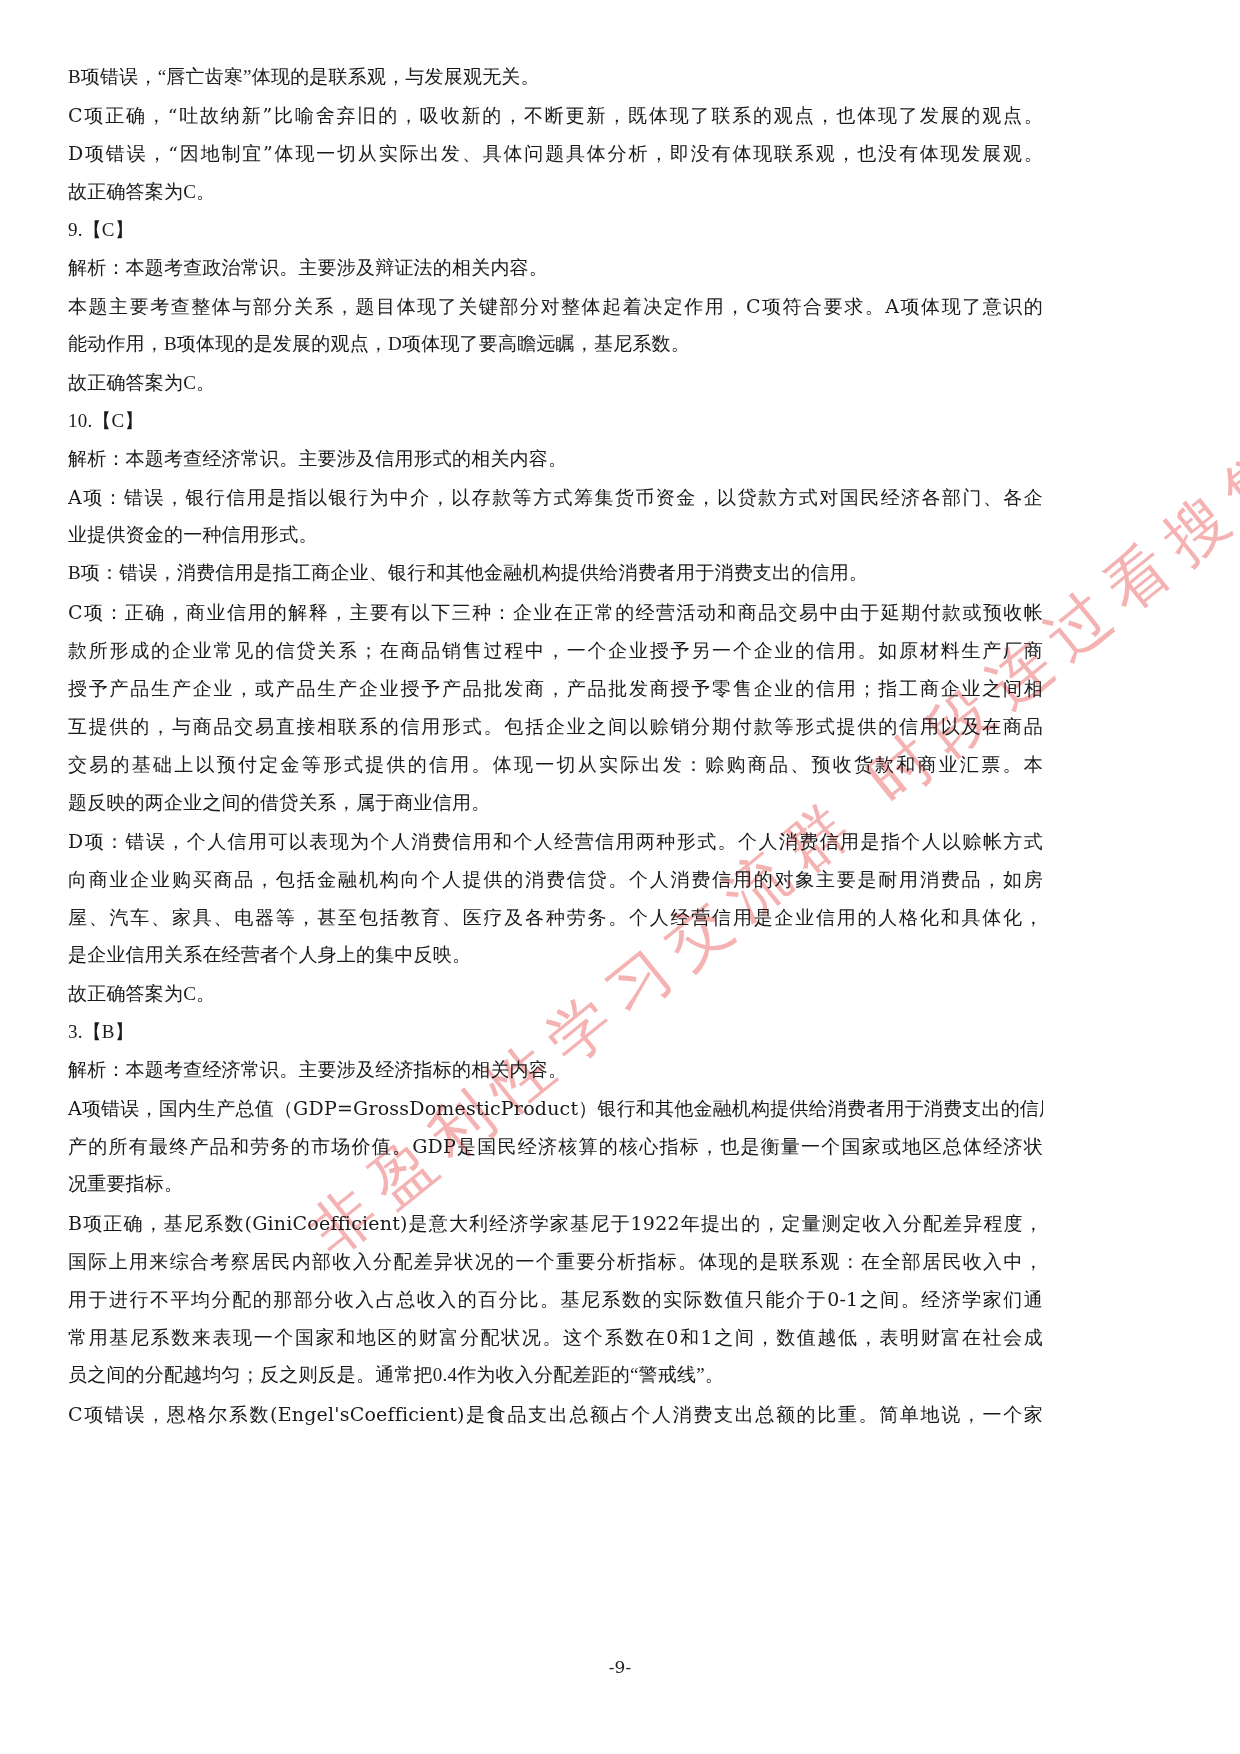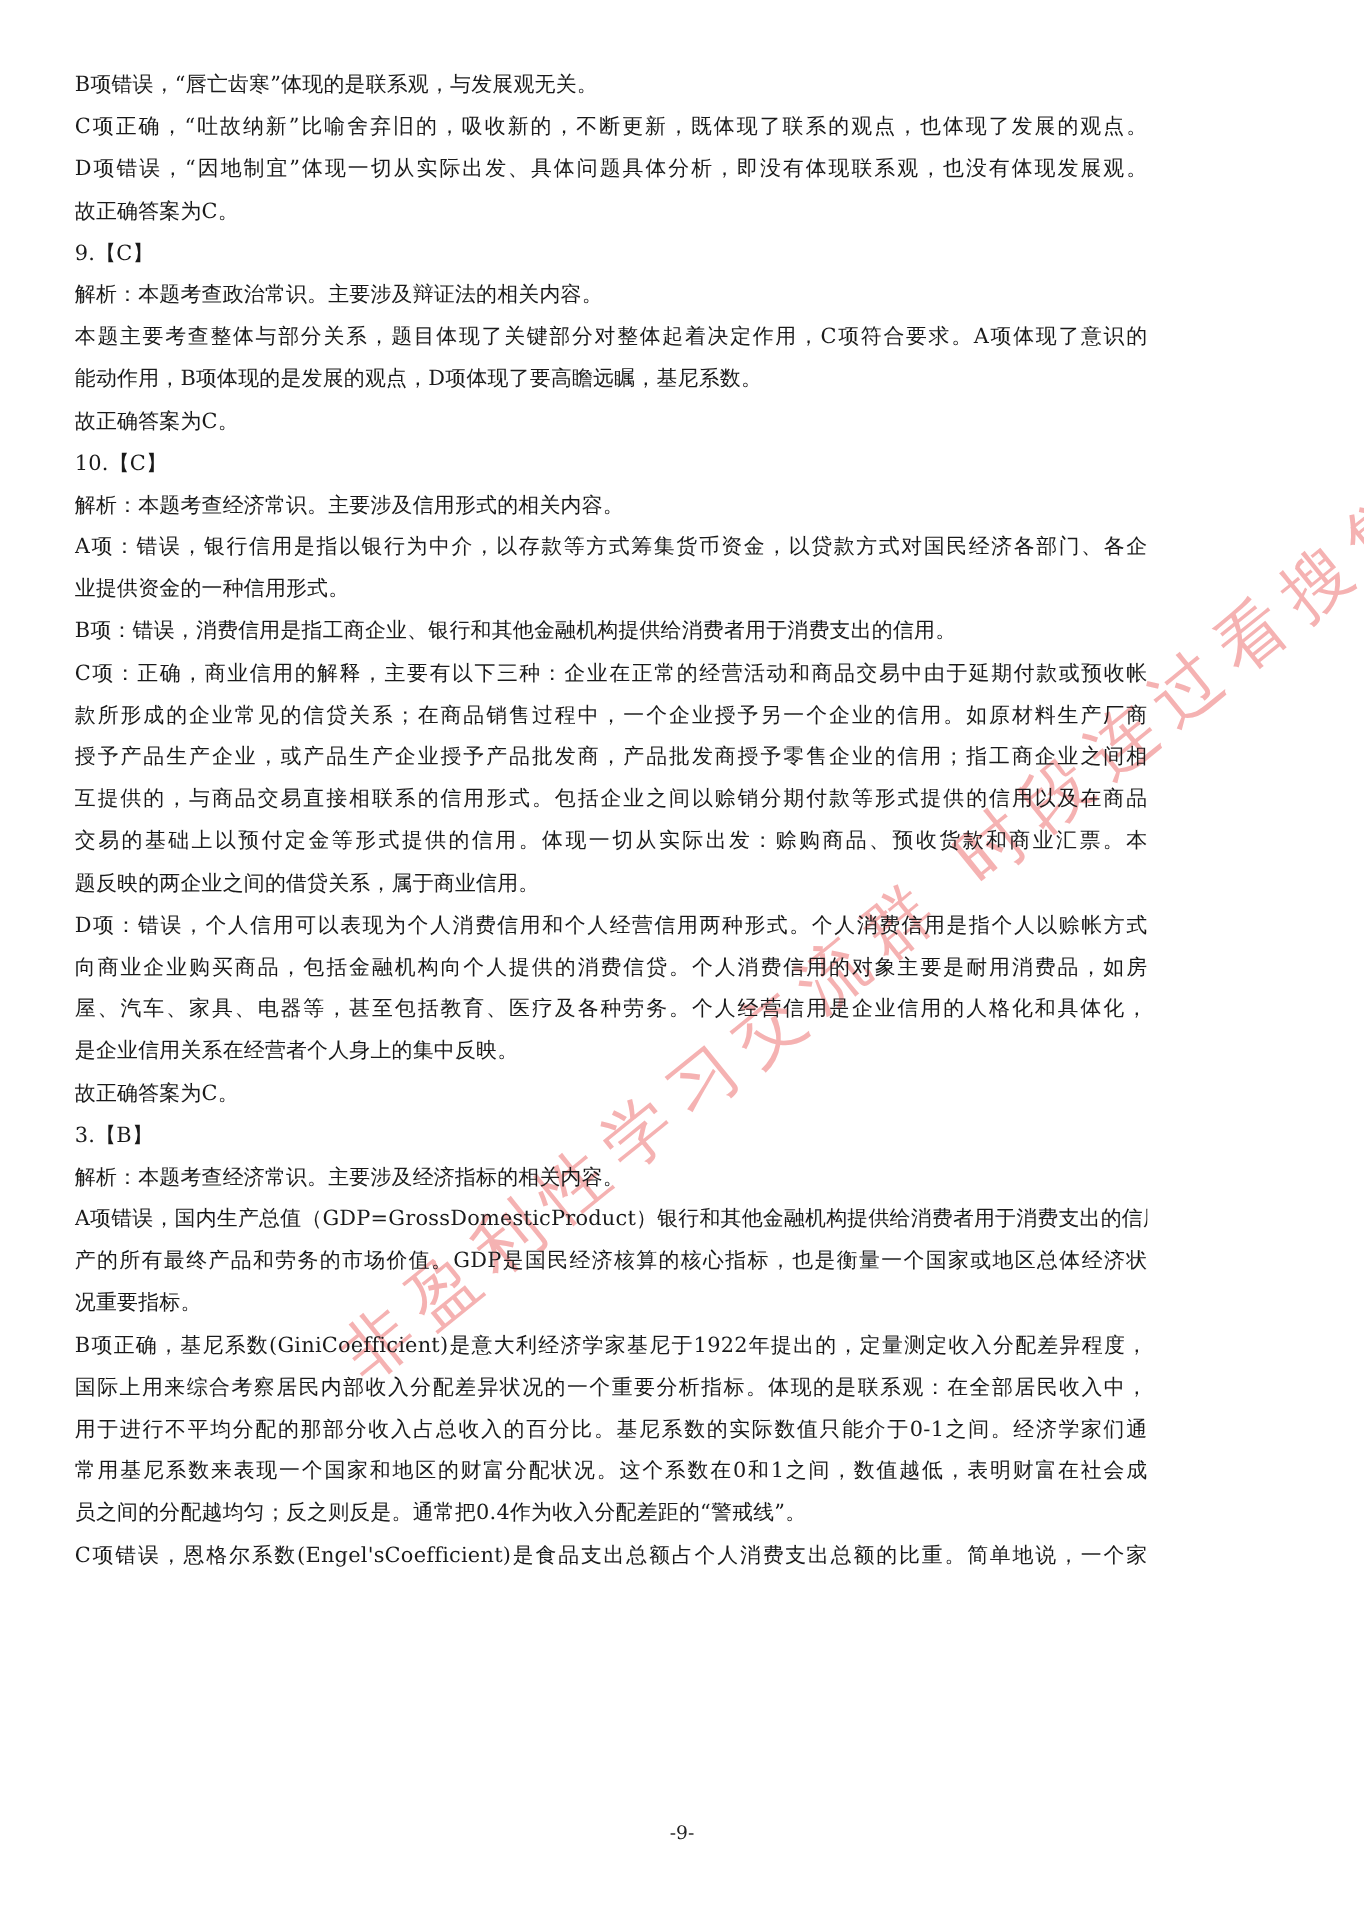--- a/index.html
+++ b/index.html
@@ -26,20 +26,21 @@
       line-height: 38.2px;
       height: 38.2px;
       white-space: nowrap;
       letter-spacing: 0.2px;
       text-align: justify;
       text-align-last: justify;
       overflow: hidden;
     }
     .line.short {
       text-align-last: left;
+      font-family: Liberation Serif, serif;
     }
     .page-number {
       position: absolute;
       top: 1657px;
       left: 0;
       width: 1240px;
       text-align: center;
       font-size: 17px;
       color: #222;
       font-family: "DejaVu Serif", "Liberation Serif", serif;

